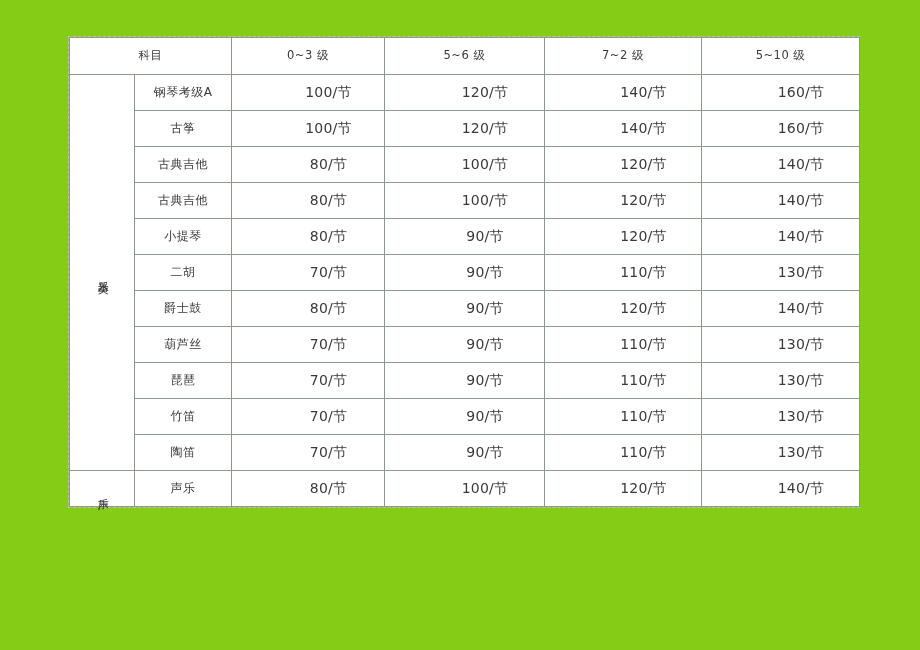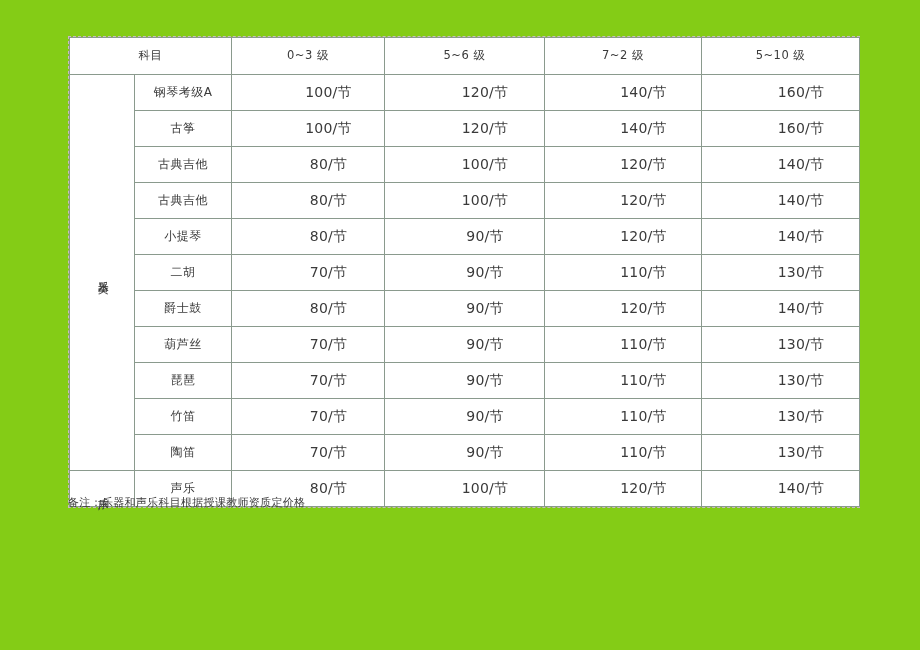--- a/index.html
+++ b/index.html
@@ -216,15 +216,14 @@
             <td><span class="subj-label">声乐</span></td>
             <td><span class="price-cell">80/节</span></td>
             <td><span class="price-cell">100/节</span></td>
             <td><span class="price-cell">120/节</span></td>
             <td><span class="price-cell">140/节</span></td>
           </tr>
         </tbody>
     </table>
   </div>
 
-  <div id="note">备注：乐器和声乐科目根据授课教师资质定价格</div>
 
 </div>
 
 </body></html>

